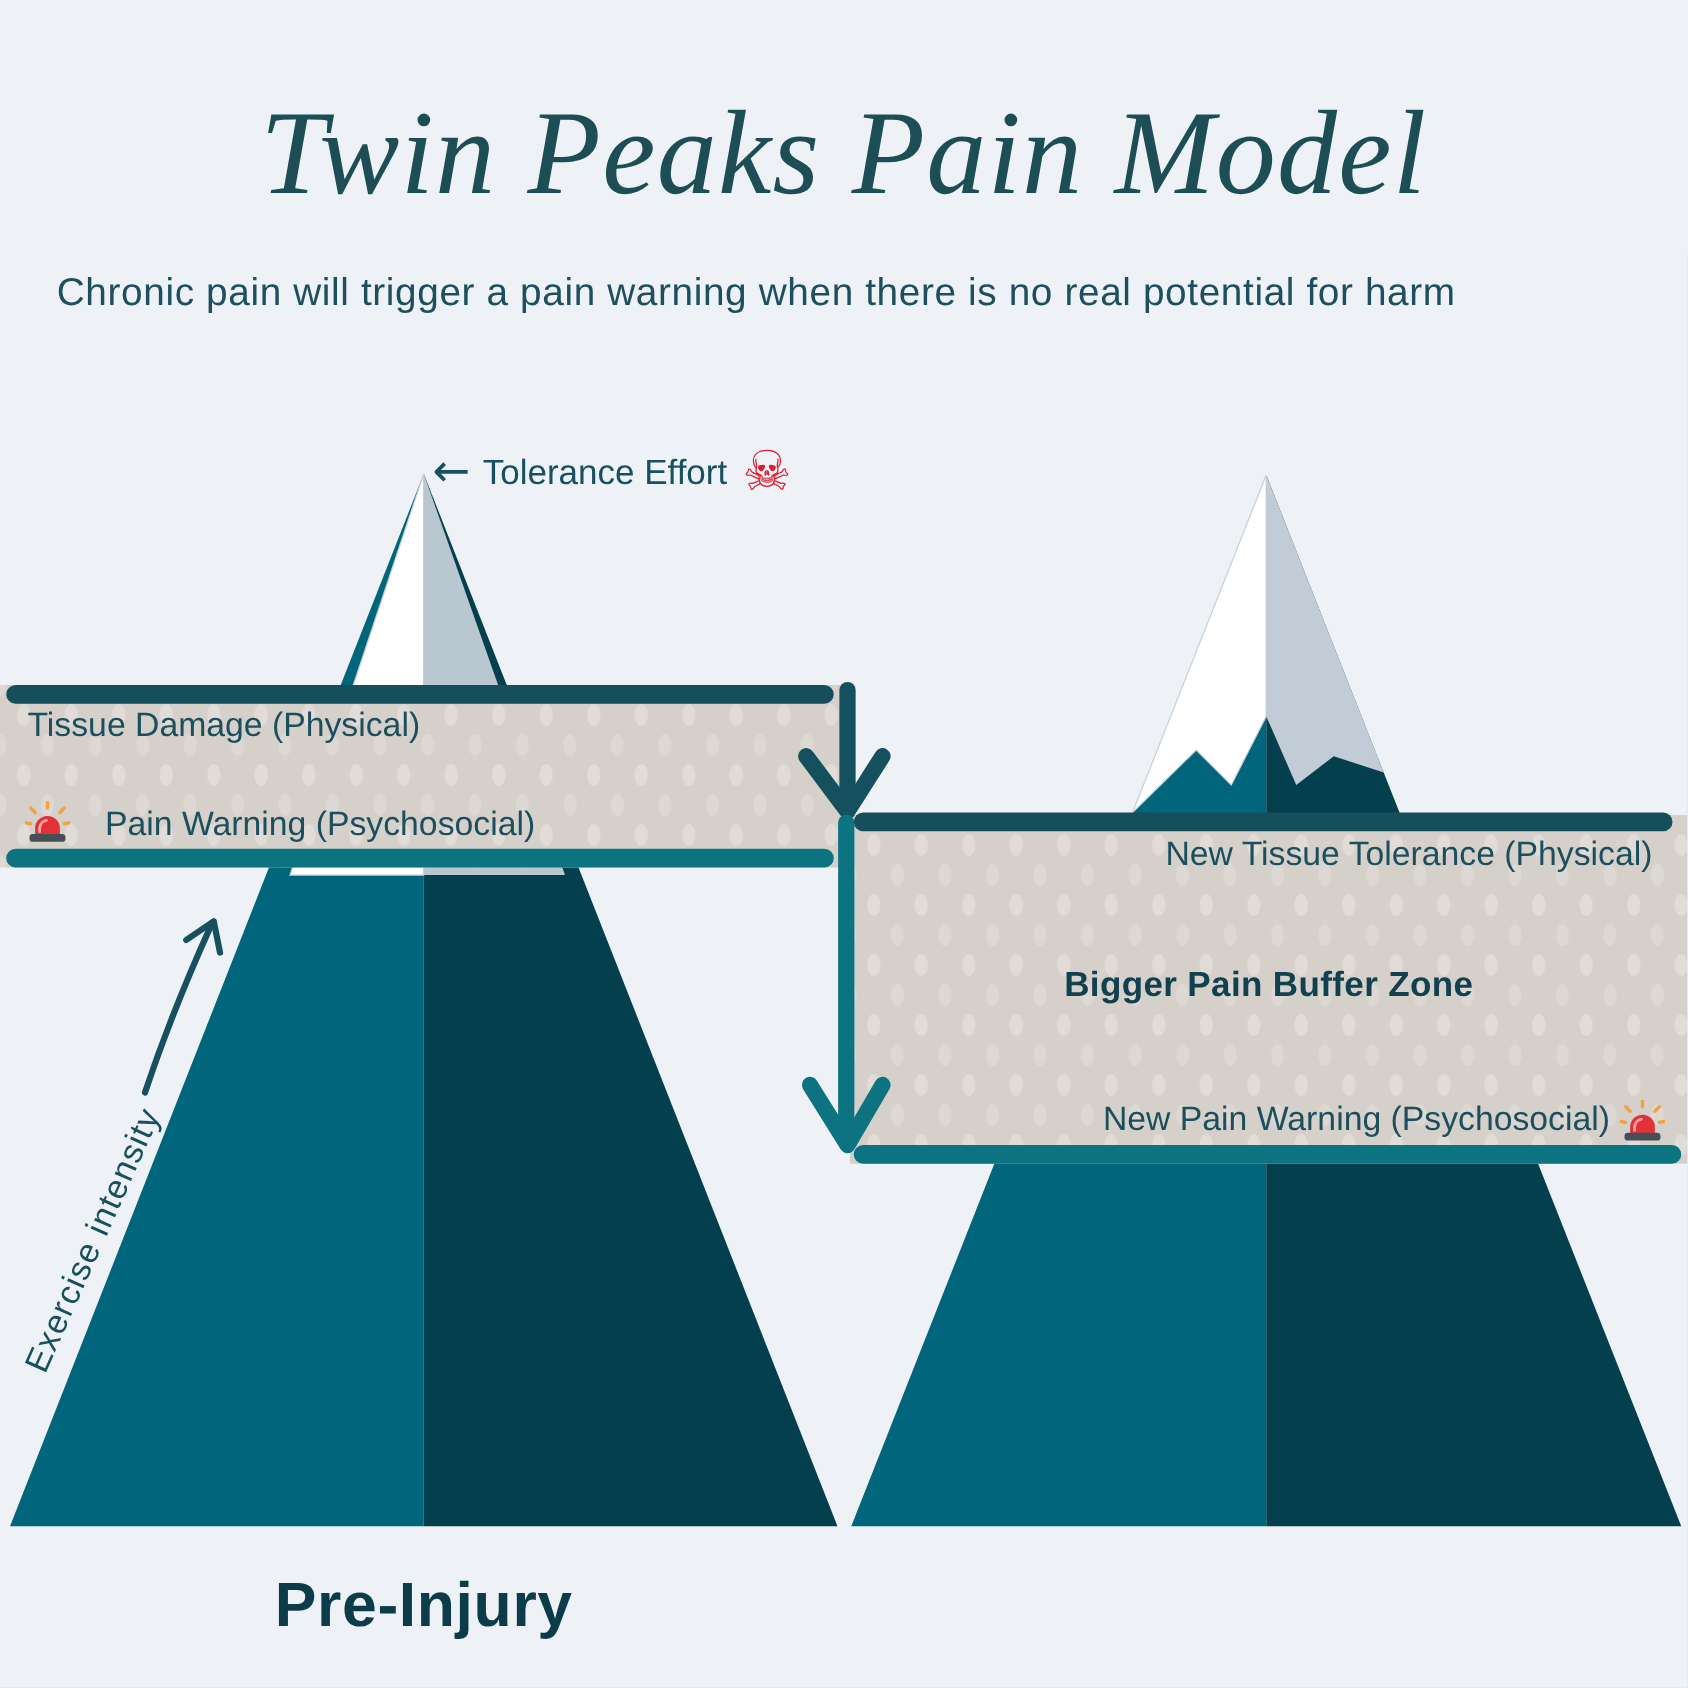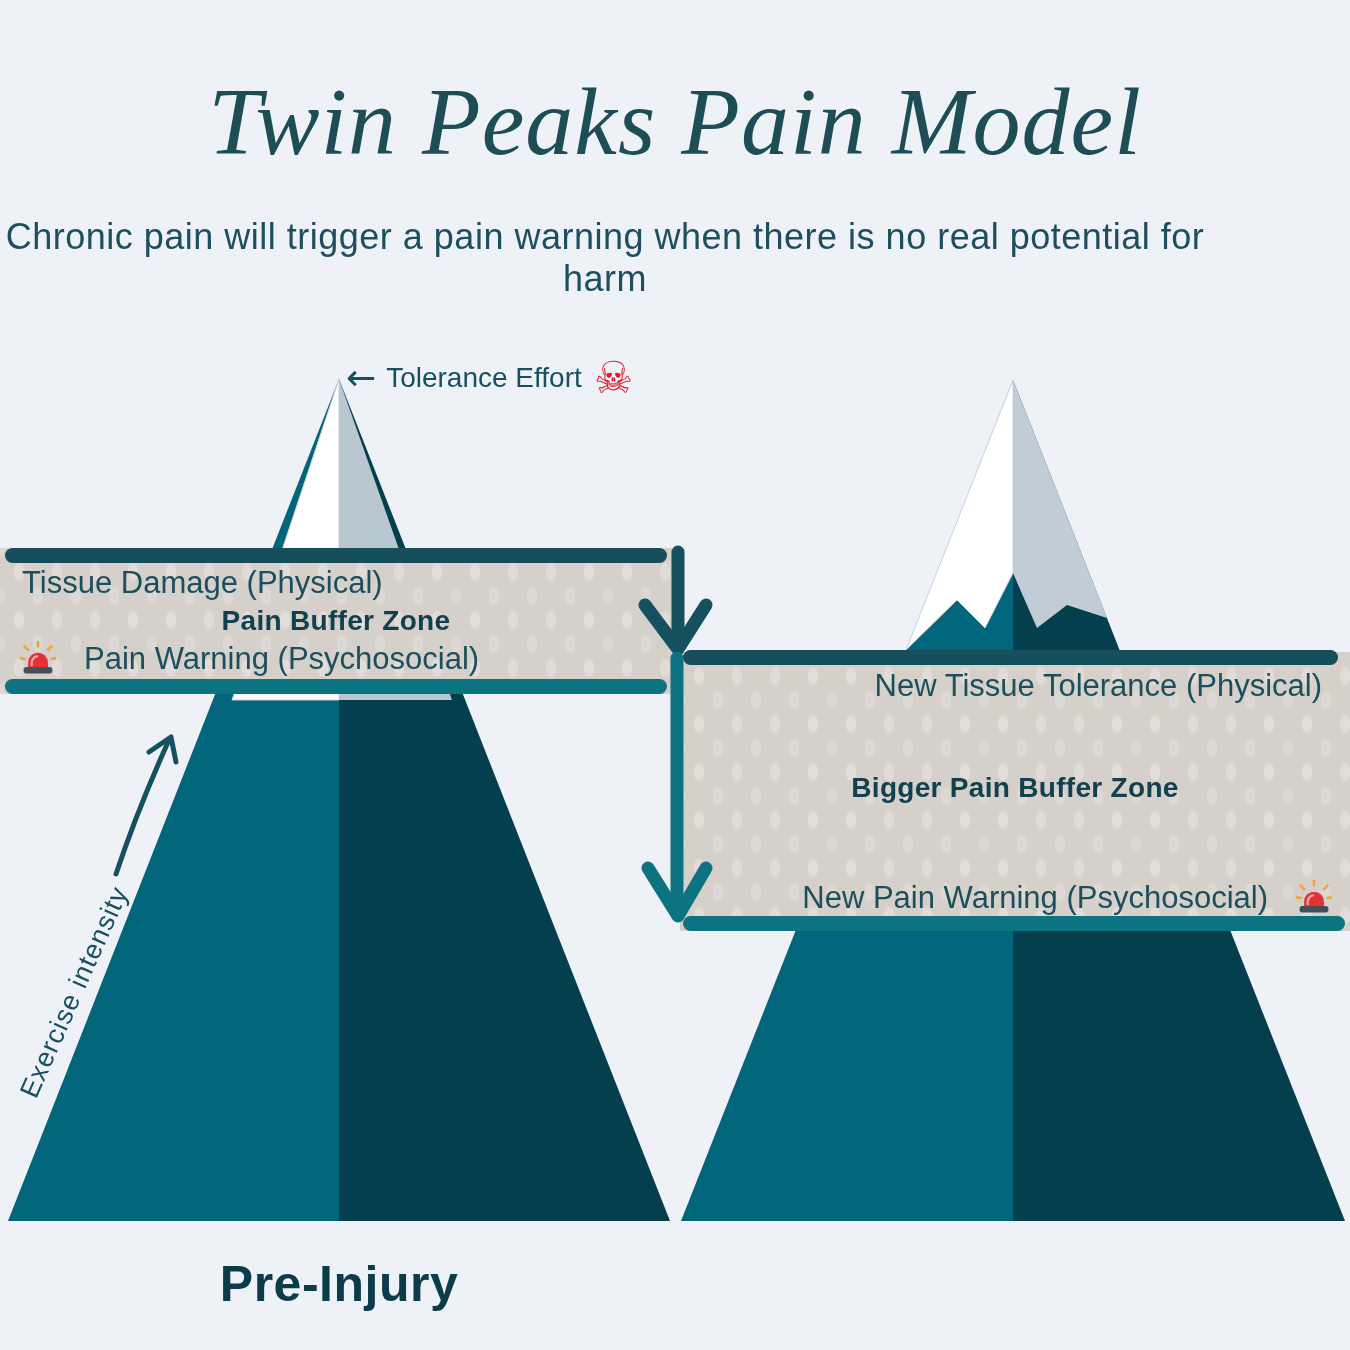--- a/index.html
+++ b/index.html
@@ -9,40 +9,40 @@
   }
   .abs{position:absolute;}
   
   .title{
     left:0;top:72px;width:1350px;text-align:center;
     font-family:"Liberation Serif",serif;font-style:italic;font-weight:400;
     font-size:96px;line-height:1.05;color:#1d4e56;letter-spacing:1px;
   }
   .subtitle{
     left:0;top:216px;width:1210px;text-align:center;
-    font-size:36px;color:#1d4f5e;letter-spacing:.5px;
+    font-size:31px;color:#1d4f5e;letter-spacing:.5px;
   }
   
   .peak-note{left:346px;top:356px;display:flex;align-items:center;gap:10px;}
   .peak-note .arrow-glyph{font-size:36px;color:#17505f;font-family:"DejaVu Sans",sans-serif;line-height:1;}
   .peak-note .note-text{font-size:28px;color:#17505f;}
   .peak-note .skull{font-size:44px;color:#dc1f30;font-family:"DejaVu Sans",sans-serif;line-height:1;margin-left:2px;}
   
   .band{
     background-color:#d6d0ca;
     background-image:
       radial-gradient(9px 15px at 50% 50%, rgba(255,255,255,.26) 0 55%, rgba(255,255,255,0) 62%),
       radial-gradient(9px 15px at 50% 50%, rgba(255,255,255,.16) 0 55%, rgba(255,255,255,0) 62%);
     background-size:38px 48px,38px 48px;
     background-position:0 0,19px 24px;
   }
   .bar{position:absolute;height:15px;border-radius:8px;}
   .bar.dark{background:#164e5c;}
   .bar.teal{background:#0c7380;}
-  .band-label{position:absolute;font-size:31px;color:#1b4f5e;white-space:nowrap;}
+  .band-label{position:absolute;font-size:27px;color:#1b4f5e;white-space:nowrap;}
   .band-label.bold{font-weight:bold;color:#11404f;font-size:28px;letter-spacing:.3px;}
   .icon-siren{width:36px;height:36px;flex:0 0 auto;}
   
   .exercise{
     left:14px;top:1090px;font-size:27px;color:#17505f;white-space:nowrap;
     transform:rotate(-66deg);transform-origin:0 0;letter-spacing:1px;
   }
   
   .caption{
     width:420px;text-align:center;font-weight:bold;font-size:50px;color:#0c3b49;letter-spacing:.5px;
@@ -68,21 +68,20 @@
       <polygon points="1013,380 1013,1221 1345,1221" fill="#043f4d"></polygon>
       <polygon points="1013,380 906,650 957,600 985,628 1013,573" fill="#ffffff" stroke="#c9d2d9" stroke-width="1"></polygon>
       <polygon points="1013,380 1013,573 1037,628 1067,605 1107,618" fill="#c2ccd6"></polygon>
     </g>
   </svg>
 
   <div class="abs band" style="left:0;top:548px;width:672px;height:146px;">
     <div class="bar dark" style="left:5px;top:0;width:662px;"></div>
     <div class="bar teal" style="left:5px;top:131px;width:662px;"></div>
     <div class="band-label" style="left:22px;top:17px;">Tissue Damage (Physical)</div>
-    <div class="band-label bold" style="left:0;top:57px;width:672px;text-align:center;">Pain Buffer Zone</div>
     <div class="abs" style="left:20px;top:93px;display:flex;align-items:center;gap:28px;">
       <svg class="icon-siren" viewBox="0 0 40 40">
         <g stroke="#f2a33c" stroke-width="3" stroke-linecap="round">
           <line x1="20" y1="6" x2="20" y2="1"></line>
           <line x1="9" y1="10" x2="5" y2="6"></line>
           <line x1="31" y1="10" x2="35" y2="6"></line>
           <line x1="5" y1="20" x2="0" y2="19"></line>
           <line x1="35" y1="20" x2="40" y2="19"></line>
         </g>
         <path d="M9,30 V24 a11,11 0 0 1 22,0 V30 Z" fill="#e23237"></path>
@@ -91,21 +90,21 @@
       </svg>
       <span class="band-label" style="position:static;">Pain Warning (Psychosocial)</span>
     </div>
   </div>
 
   <div class="abs band" style="left:680px;top:652px;width:670px;height:279px;">
     <div class="bar dark" style="left:3px;top:-2px;width:655px;"></div>
     <div class="bar teal" style="left:3px;top:264px;width:662px;"></div>
     <div class="band-label" style="right:28px;top:16px;text-align:center;margin-left:13px;">New Tissue Tolerance (Physical)</div>
     <div class="band-label bold" style="left:0;top:120px;width:670px;text-align:center;">Bigger Pain Buffer Zone</div>
-    <div class="abs" style="right:18px;top:228px;display:flex;align-items:flex-end;gap:28px;justify-content:flex-end;">
+    <div class="abs" style="right:18px;top:228px;display:flex;align-items:flex-start;gap:8px;justify-content:flex-end;">
       <span class="band-label" style="position:static;">New Pain Warning (Psychosocial)</span>
       <svg class="icon-siren" viewBox="0 0 40 40">
         <g stroke="#f2a33c" stroke-width="3" stroke-linecap="round">
           <line x1="20" y1="6" x2="20" y2="1"></line>
           <line x1="9" y1="10" x2="5" y2="6"></line>
           <line x1="31" y1="10" x2="35" y2="6"></line>
           <line x1="5" y1="20" x2="0" y2="19"></line>
           <line x1="35" y1="20" x2="40" y2="19"></line>
         </g>
         <path d="M9,30 V24 a11,11 0 0 1 22,0 V30 Z" fill="#e23237"></path>

